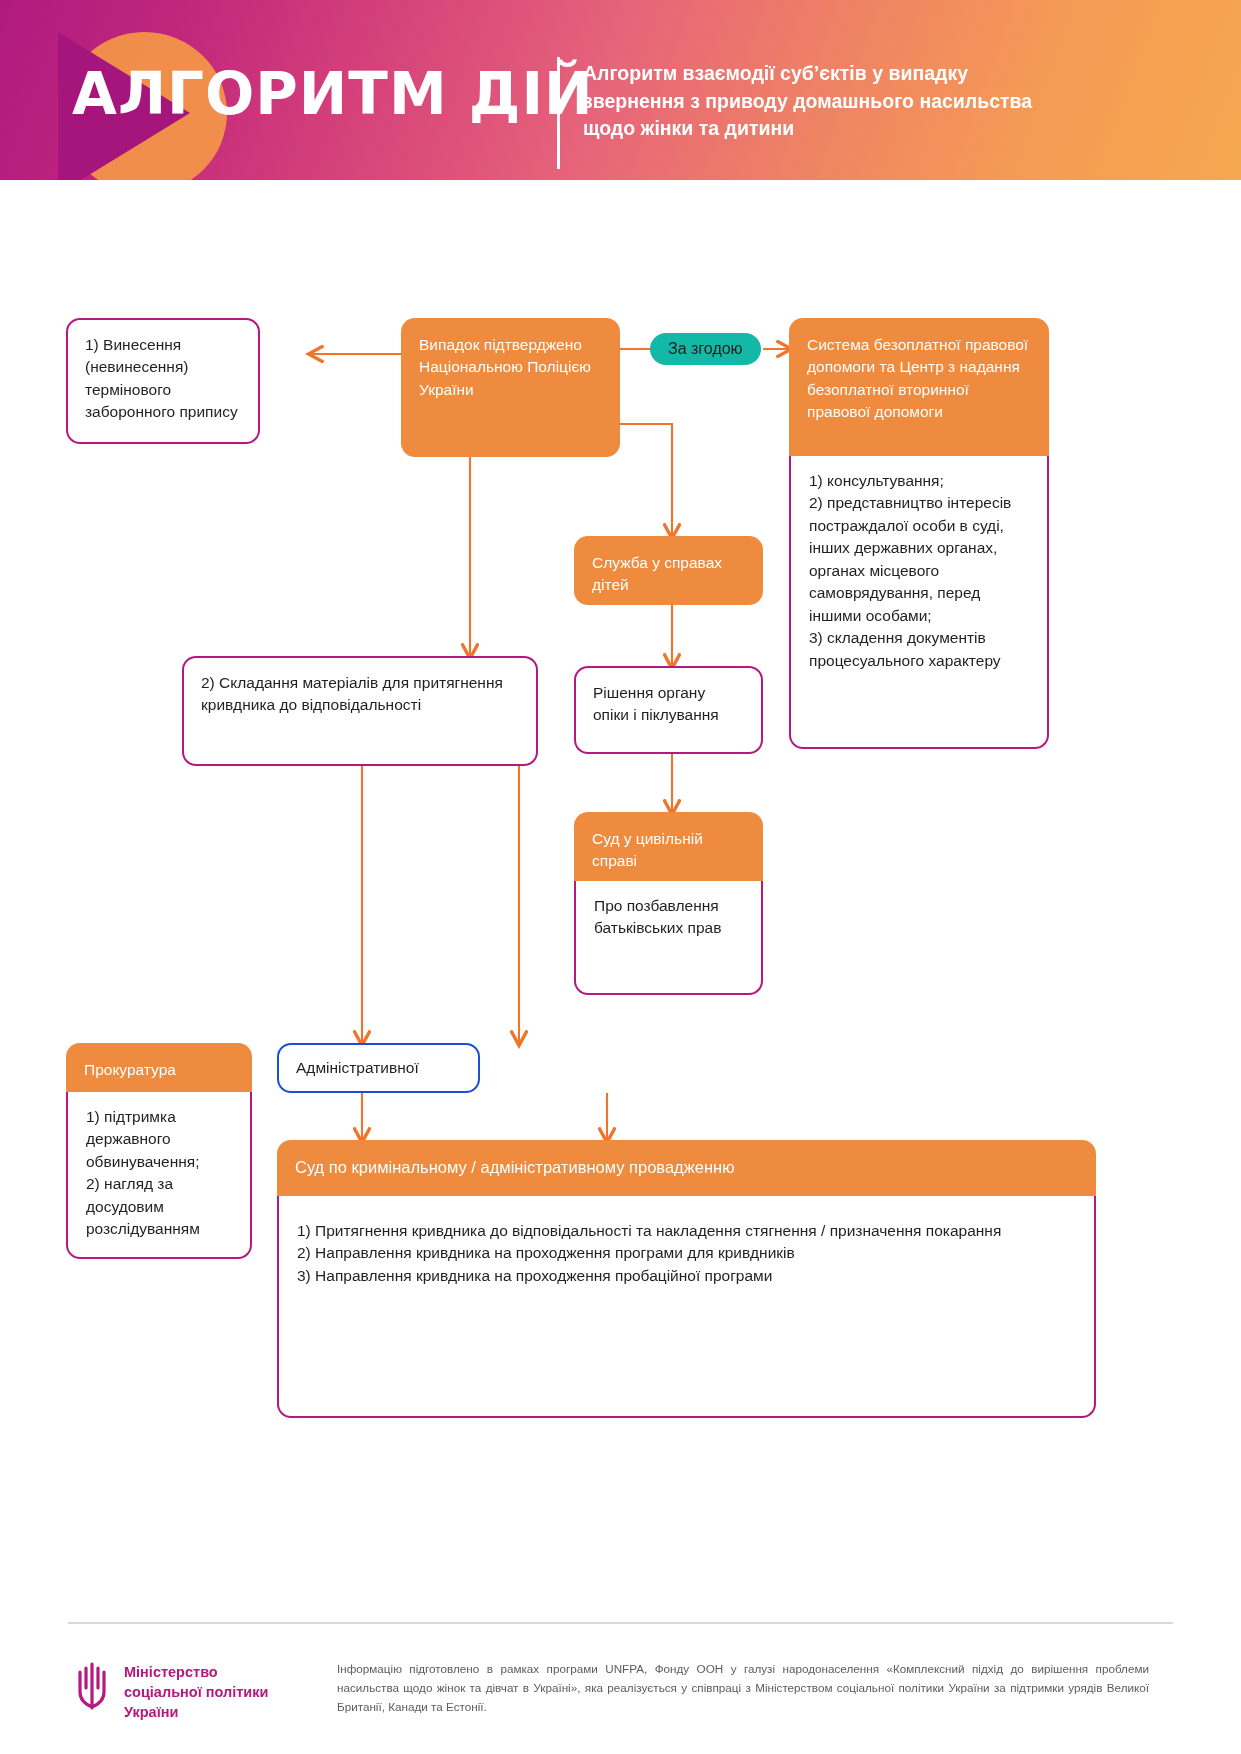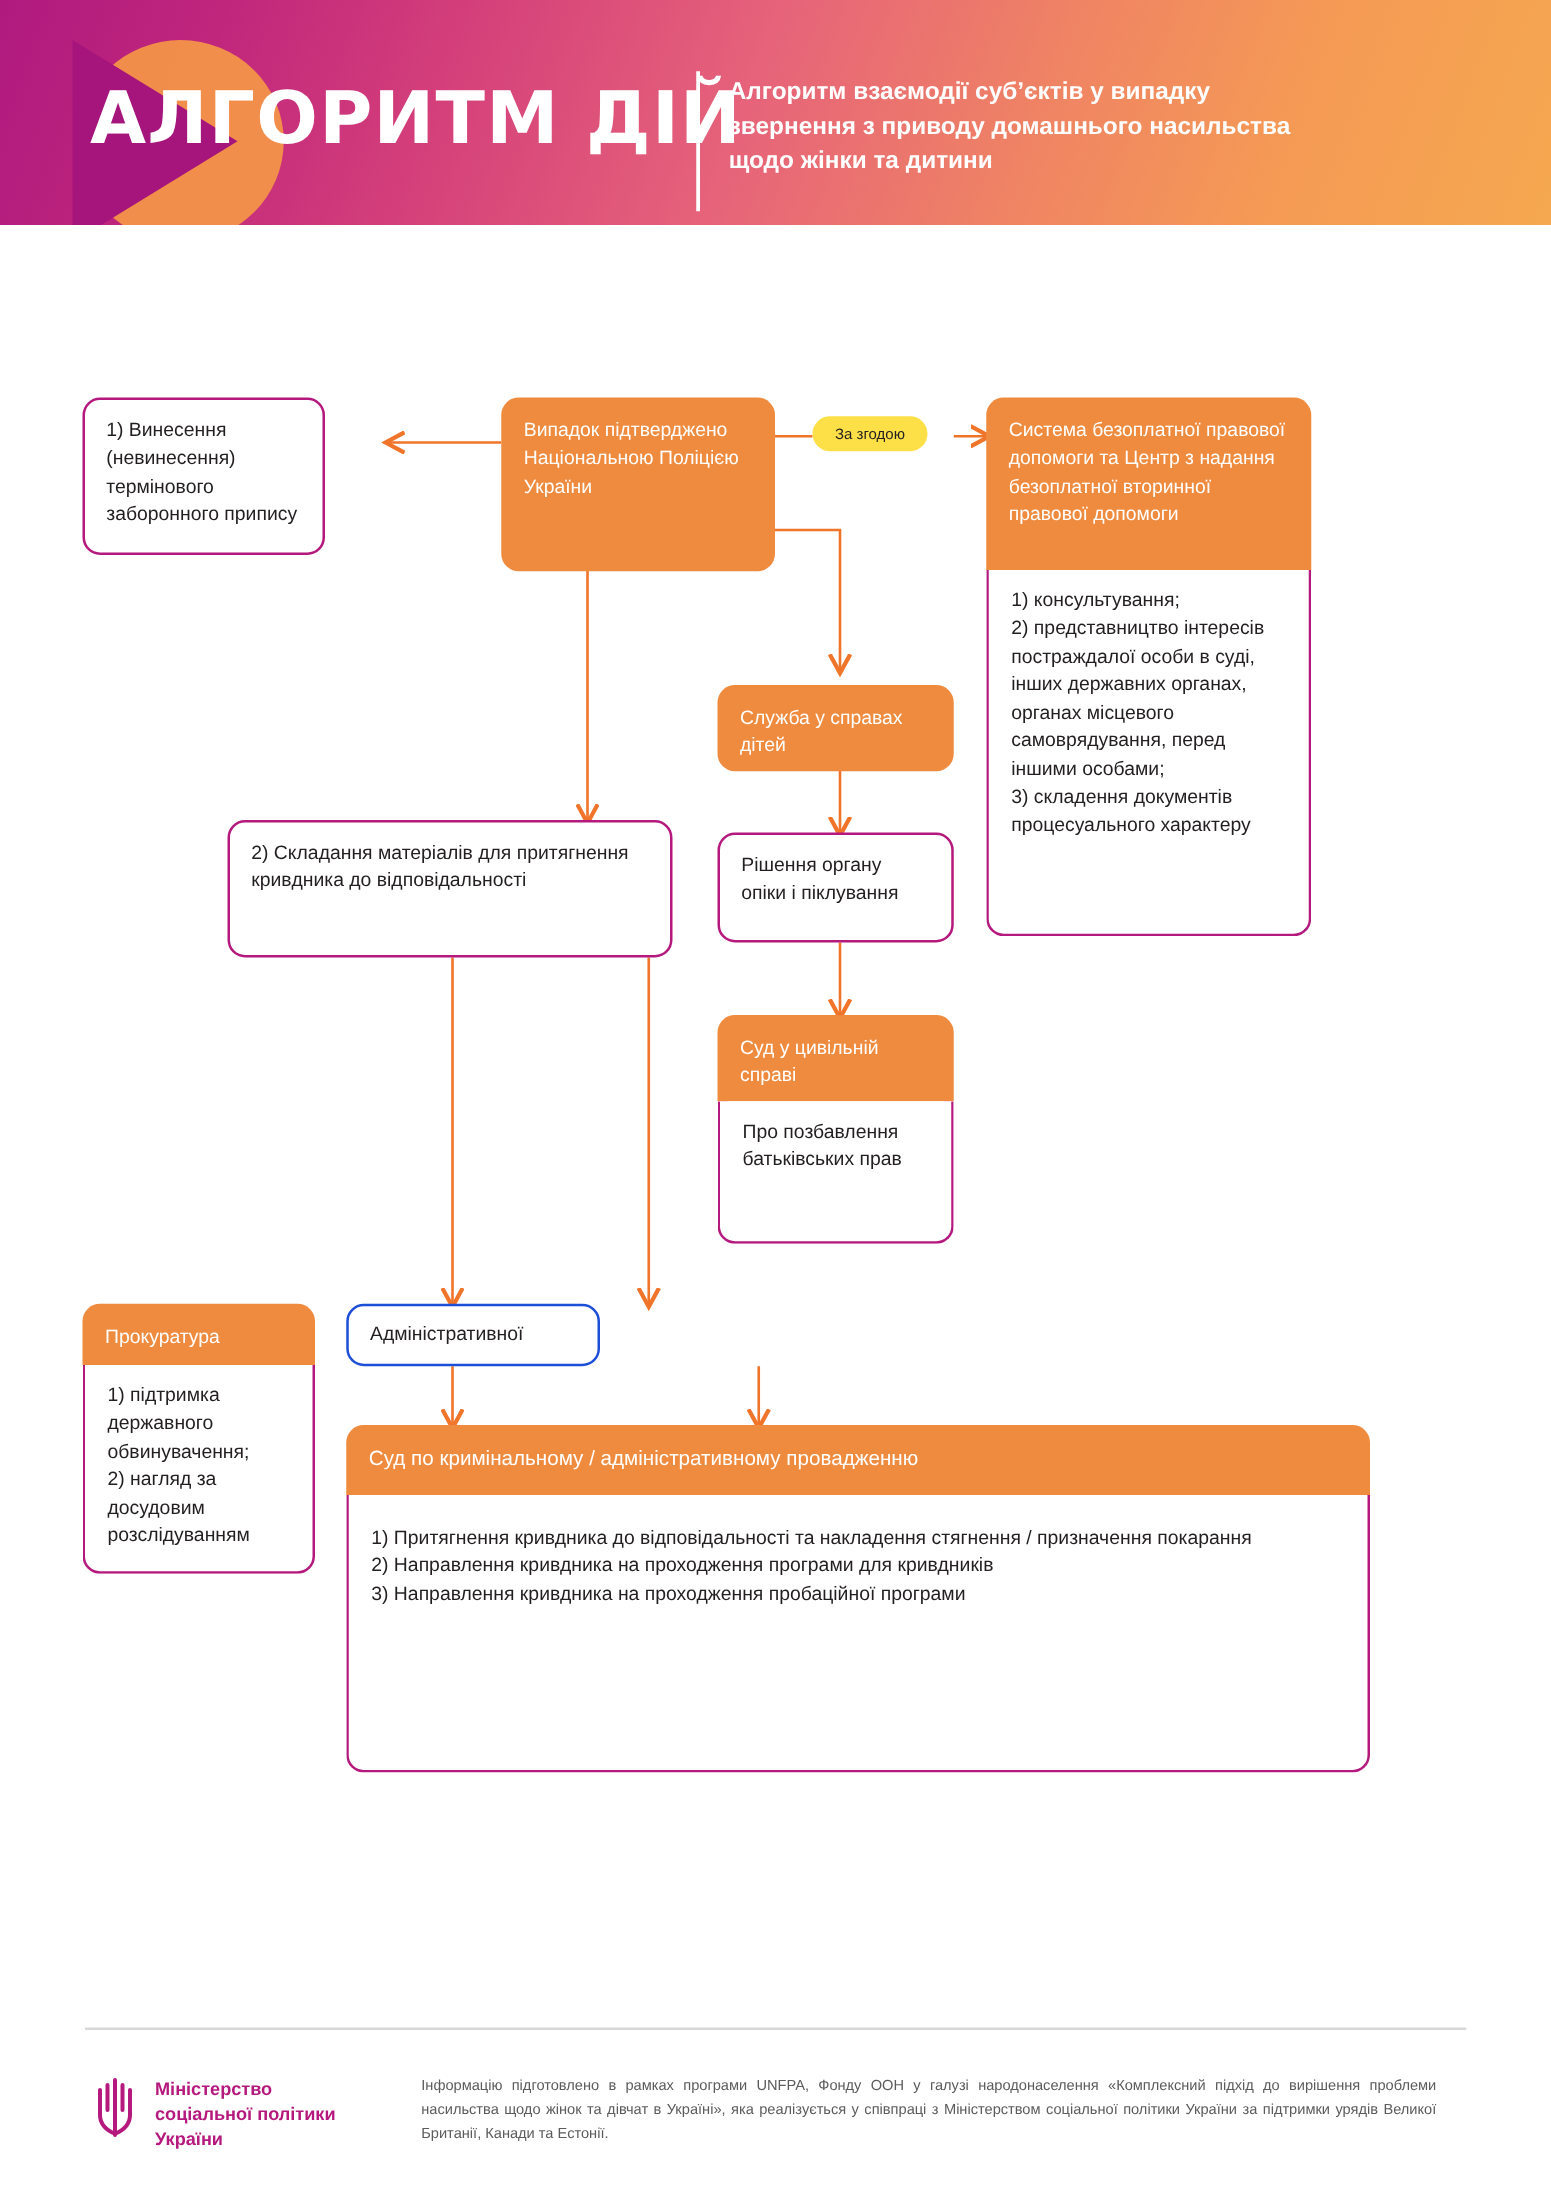--- a/index.html
+++ b/index.html
@@ -106,24 +106,24 @@
   .node.combo .combo-body {
     background: #ffffff;
     color: #231f20;
     border: 2px solid #b5197e;
     border-top: none;
     border-radius: 0 0 14px 14px;
     padding: 14px 18px 16px 18px;
   }
   .pill {
     position: absolute;
-    background: #fde047;
+    background: #14b8a6;
     border-radius: 17px;
     color: #231f20;
-    font-size: 12px;
+    font-size: 16px;
     padding: 7px 18px;
     white-space: nowrap;
   }
 
   
   .footer { position:absolute; left:0; top:1640px; width:1241px; height:114px; }
   .footer-rule {
     position:absolute; left:68px; top:-18px; width:1105px; height:2px;
     background:#d8d8d8;
   }
@@ -206,21 +206,21 @@
     <div class="combo-head" style="height:138px;">Система безоплатної правової допомоги та Центр з надання безоплатної вторинної правової допомоги</div>
     <div class="combo-body" style="height:293px; white-space:pre-line;">1) консультування;
 2) представництво інтересів постраждалої особи в суді, інших державних органах, органах місцевого самоврядування, перед іншими особами;
 3) складення документів процесуального характеру</div>
   </div>
 
   <div class="node purple" style="left:182px; top:656px; width:356px; height:110px;">
     <div>2) Складання матеріалів для притягнення кривдника до відповідальності</div>
   </div>
 
-  <div class="node orange" style="left:574px; top:536px; width:189px; height:69px;margin-top:12px;">
+  <div class="node orange" style="left:574px; top:536px; width:189px; height:69px;">
     <div>Служба у справах дітей</div>
   </div>
 
   <div class="node purple" style="left:574px; top:666px; width:189px; height:88px;">
     <div>Рішення органу опіки і піклування</div>
   </div>
 
   <div class="node combo" style="left:574px; top:812px; width:189px;">
     <div class="combo-head" style="height:69px;">Суд у цивільній справі</div>
     <div class="combo-body" style="height:114px; white-space:pre-line;">Про позбавлення батьківських прав</div>

